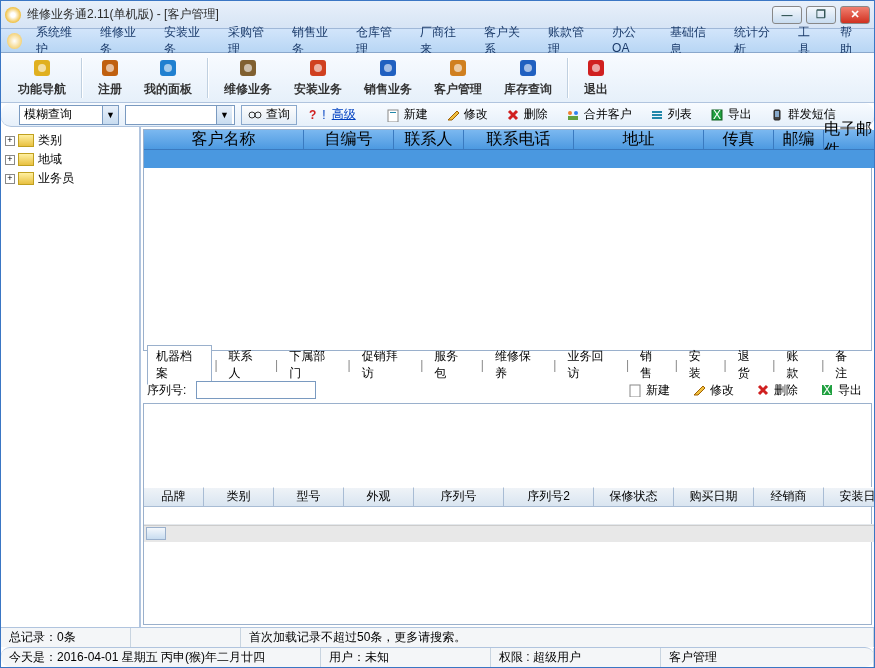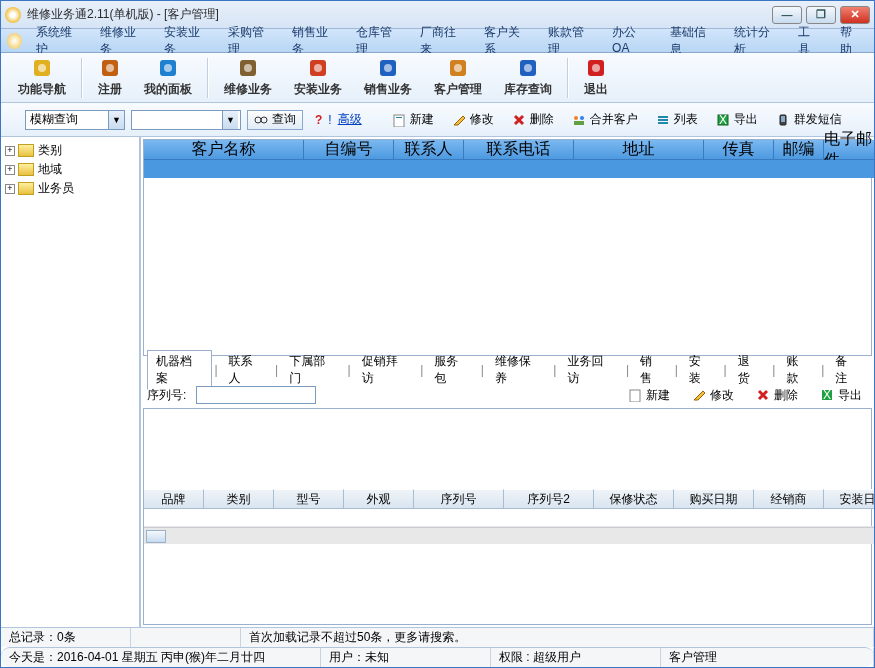--- a/index.html
+++ b/index.html
@@ -20,21 +20,21 @@
 .menuitem { padding: 3px 10px; color: #1a3a6a; cursor: pointer; }
 
 
 .maintoolbar { background: linear-gradient(#f8fbff,#e6f0fa); height: 50px; border-bottom: 1px solid #b0c4de; display: flex; align-items: center; padding: 2px 6px; gap: 2px; }
 .toolbtn { display: flex; flex-direction: column; align-items: center; justify-content: center; padding: 2px 10px; height: 44px; cursor: pointer; border: 1px solid transparent; }
 .toolbtn .ticon { width: 22px; height: 22px; margin-bottom: 2px; }
 .toolbtn .tlabel { color: #333; font-size: 12px; }
 .tdiv { width: 2px; height: 40px; border-left: 1px solid #c0d0e0; border-right: 1px solid #fff; margin: 0 4px; }
 
 
-.searchbar { background: linear-gradient(#f8fbff,#e6f0fa); height: 34px; border-bottom: 1px solid #b0c4de; display: flex; align-items: center; padding: 0 24px; gap: 6px; }
+.searchbar { background: linear-gradient(#f8fbff,#e6f0fa); height: 24px; border-bottom: 1px solid #b0c4de; display: flex; align-items: center; padding: 0 18px; gap: 6px; border-radius: 10px; }
 .combo { height: 20px; border: 1px solid #7a9ac0; background: #fff; display: flex; align-items: center; }
 .combo .ctext { padding: 0 4px; }
 .combo .cbtn { width: 16px; height: 100%; background: linear-gradient(#e8f0fa,#c8dcf0); border-left: 1px solid #7a9ac0; display: flex; align-items:center; justify-content:center; font-size:9px; cursor:pointer;}
 .sbtn { height: 20px; padding: 0 6px; border: 1px solid #8aa8cc; background: linear-gradient(#fdfdfd,#e2ecf6); display: flex; align-items: center; gap: 4px; cursor: pointer; }
 .sbtn .sicon { width: 14px; height: 14px; }
 .advlink { color: #0040c0; text-decoration: underline; cursor: pointer; }
 .redq { color: #d02020; font-weight: bold; margin-left: 6px; }
 
 
 .body { flex: 1; display: flex; min-height: 0; }

